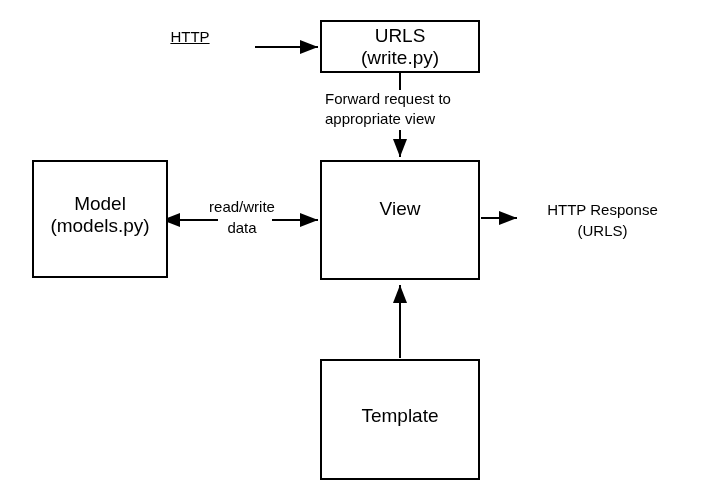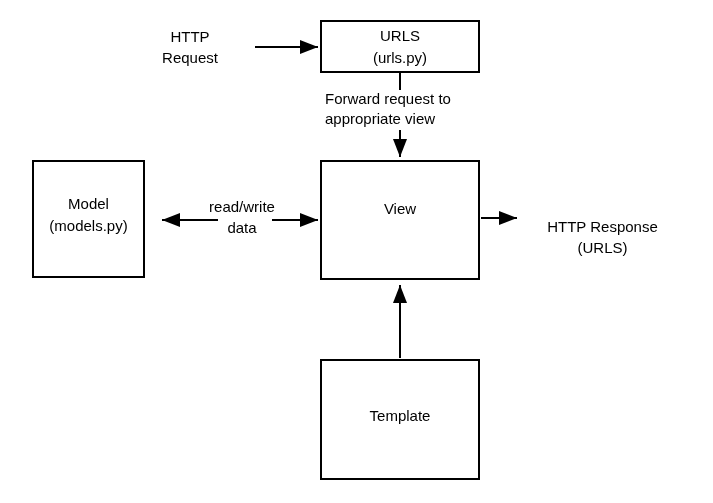--- a/index.html
+++ b/index.html
@@ -27,37 +27,37 @@
   .box {
     position: absolute;
     border: 2px solid #000000;
     background: #ffffff;
     box-sizing: border-box;
     display: flex;
     flex-direction: column;
     align-items: center;
     justify-content: center;
     text-align: center;
-    font-size: 15px;
+    font-size: 19px;
     line-height: 22px;
   }
   .box-urls     { left: 320px; top: 20px;  width: 160px; height: 53px; }
-  .box-model    { left: 32px;  top: 160px; width: 113px; height: 118px; padding-bottom: 8px; }
+  .box-model    { left: 32px;  top: 160px; width: 136px; height: 118px; padding-bottom: 8px; }
   .box-view     { left: 320px; top: 160px; width: 160px; height: 120px; padding-bottom: 23px; }
   .box-template { left: 320px; top: 359px; width: 160px; height: 121px; padding-bottom: 8px; }
   .label {
     position: absolute;
     font-size: 15px;
     line-height: 21px;
     white-space: nowrap;
   }
-  .label-http-request { left: 130px; top: 26px;  width: 120px; text-align: center; }
+  .label-http-request { left: 130px; top: 26px;  width: 120px; text-align: center; text-decoration: underline; }
   .label-forward      { left: 325px; top: 89px;  width: 170px; text-align: left; line-height: 20px; }
   .label-read-write   { left: 192px; top: 196px; width: 100px; text-align: center; }
-  .label-response     { left: 520px; top: 199px; width: 165px; text-align: center; margin-top: 17px; }
+  .label-response     { left: 520px; top: 199px; width: 165px; text-align: center; }
 </style>
 </head>
 <body>
 
 <div class="canvas">
 
   <svg class="arrow-layer" viewBox="0 0 713 503" xmlns="http://www.w3.org/2000/svg">
     <defs>
       <marker id="arrowhead" markerUnits="userSpaceOnUse" markerWidth="20" markerHeight="16" refX="18" refY="7" orient="auto">
         <path d="M0,0 L18,7 L0,14 Z" fill="#000000"></path>
@@ -82,39 +82,38 @@
       <line x1="481" y1="218" x2="517" y2="218" stroke="#000000" stroke-width="2" marker-end="url(#arrowhead)"></line>
     </g>
 
     <g>
       <line x1="400" y1="358" x2="400" y2="285" stroke="#000000" stroke-width="2" marker-end="url(#arrowhead)"></line>
     </g>
   </svg>
 
   <div class="box box-urls">
     <span>URLS</span>
-    <span>(urls.py)</span>
+    <span>(write.py)</span>
   </div>
 
   <div class="box box-model">
     <span>Model</span>
     <span>(models.py)</span>
   </div>
 
   <div class="box box-view">
     <span>View</span>
   </div>
 
   <div class="box box-template">
     <span>Template</span>
   </div>
 
   <div class="label label-http-request">
     <div>HTTP</div>
-    <div>Request</div>
   </div>
 
   <div class="label label-forward">
     <div>Forward request to</div>
     <div>appropriate view</div>
   </div>
 
   <div class="label label-read-write">
     <div>read/write</div>
     <div>data</div>

